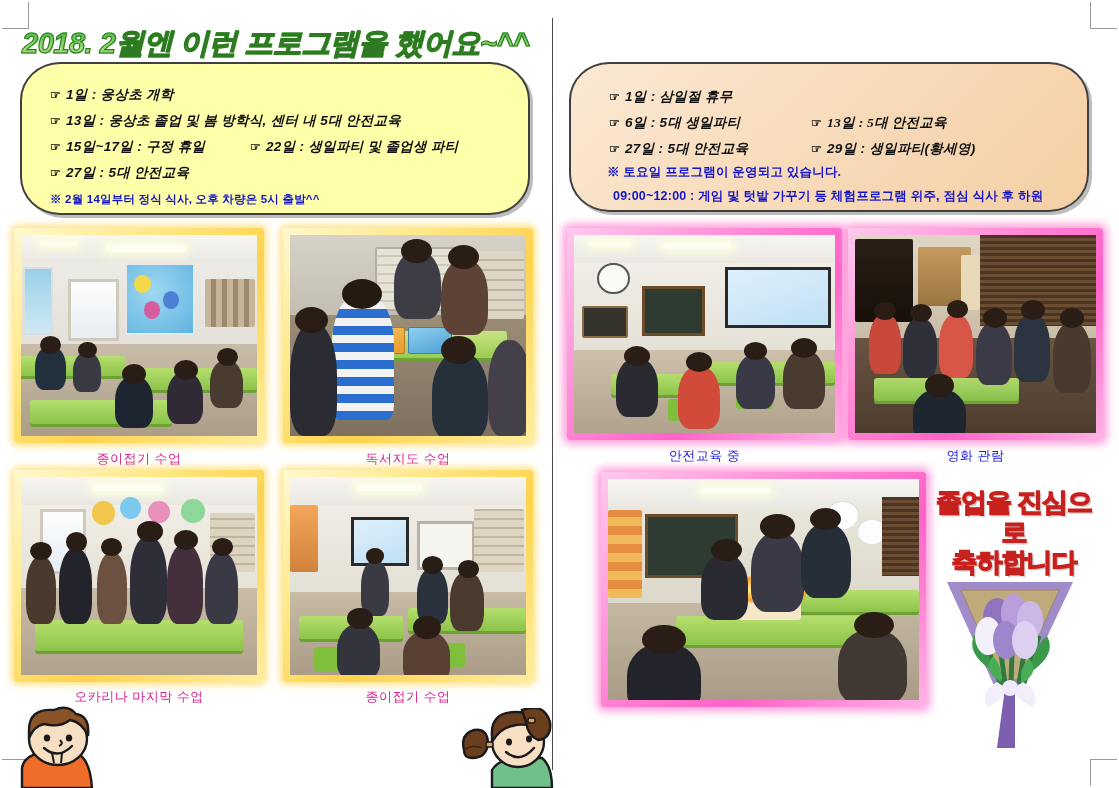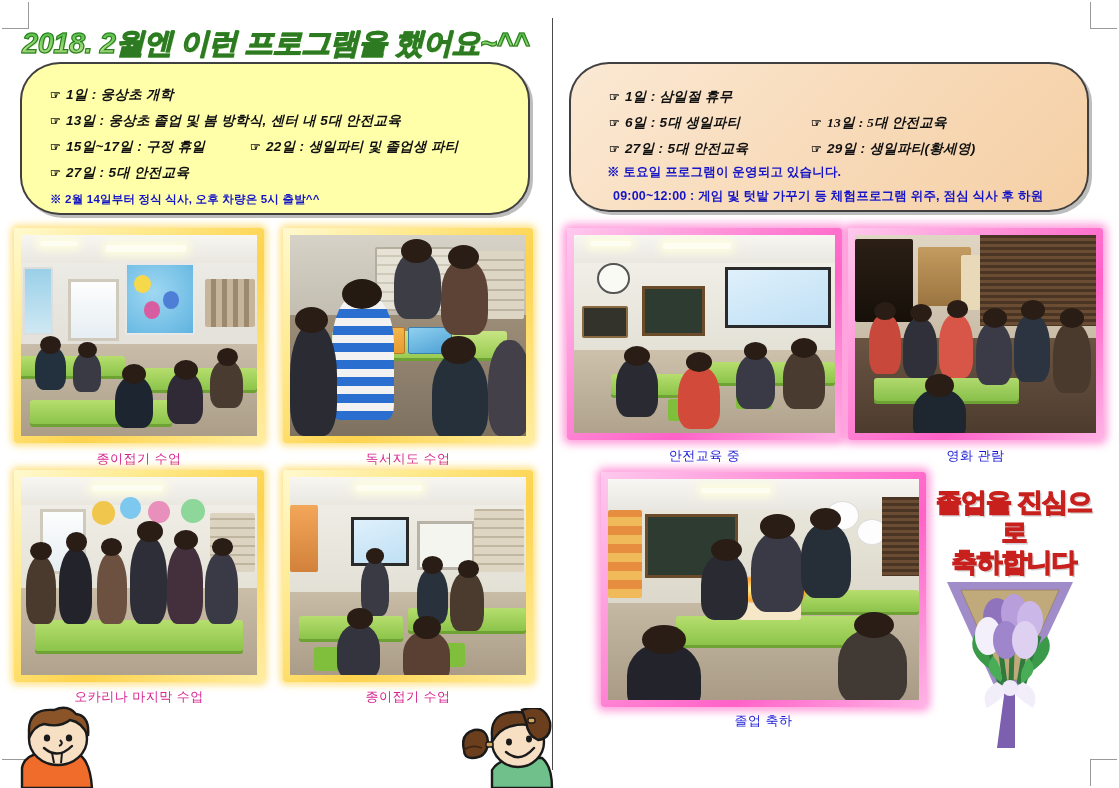--- a/index.html
+++ b/index.html
@@ -429,21 +429,20 @@
           <div class="head" style="left:49%;top:16%;width:11%;height:11%;"></div>
           <div class="kid" style="left:62%;top:20%;width:16%;height:34%;background:#262e38;"></div>
           <div class="head" style="left:65%;top:13%;width:10%;height:10%;"></div>
           <div class="kid" style="left:6%;top:74%;width:24%;height:32%;background:#23232b;"></div>
           <div class="head" style="left:11%;top:66%;width:14%;height:13%;"></div>
           <div class="kid" style="left:74%;top:68%;width:22%;height:34%;background:#413a34;"></div>
           <div class="head" style="left:79%;top:60%;width:13%;height:12%;"></div>
         </div>
       </div>
     </div>
-    <div class="caption cap-blue" style="left:48px;top:712px;width:325px;">졸업 축하</div>
 
   </div>
 
   <div class="congrats">
     <span>졸업을 진심으로</span>
     <span class="l2">축하합니다</span>
   </div>
 
   <svg class="bouquet" viewBox="0 0 150 190">
     <path d="M12 22 L138 22 L86 132 L62 132 Z" fill="#a08cc8"></path>

